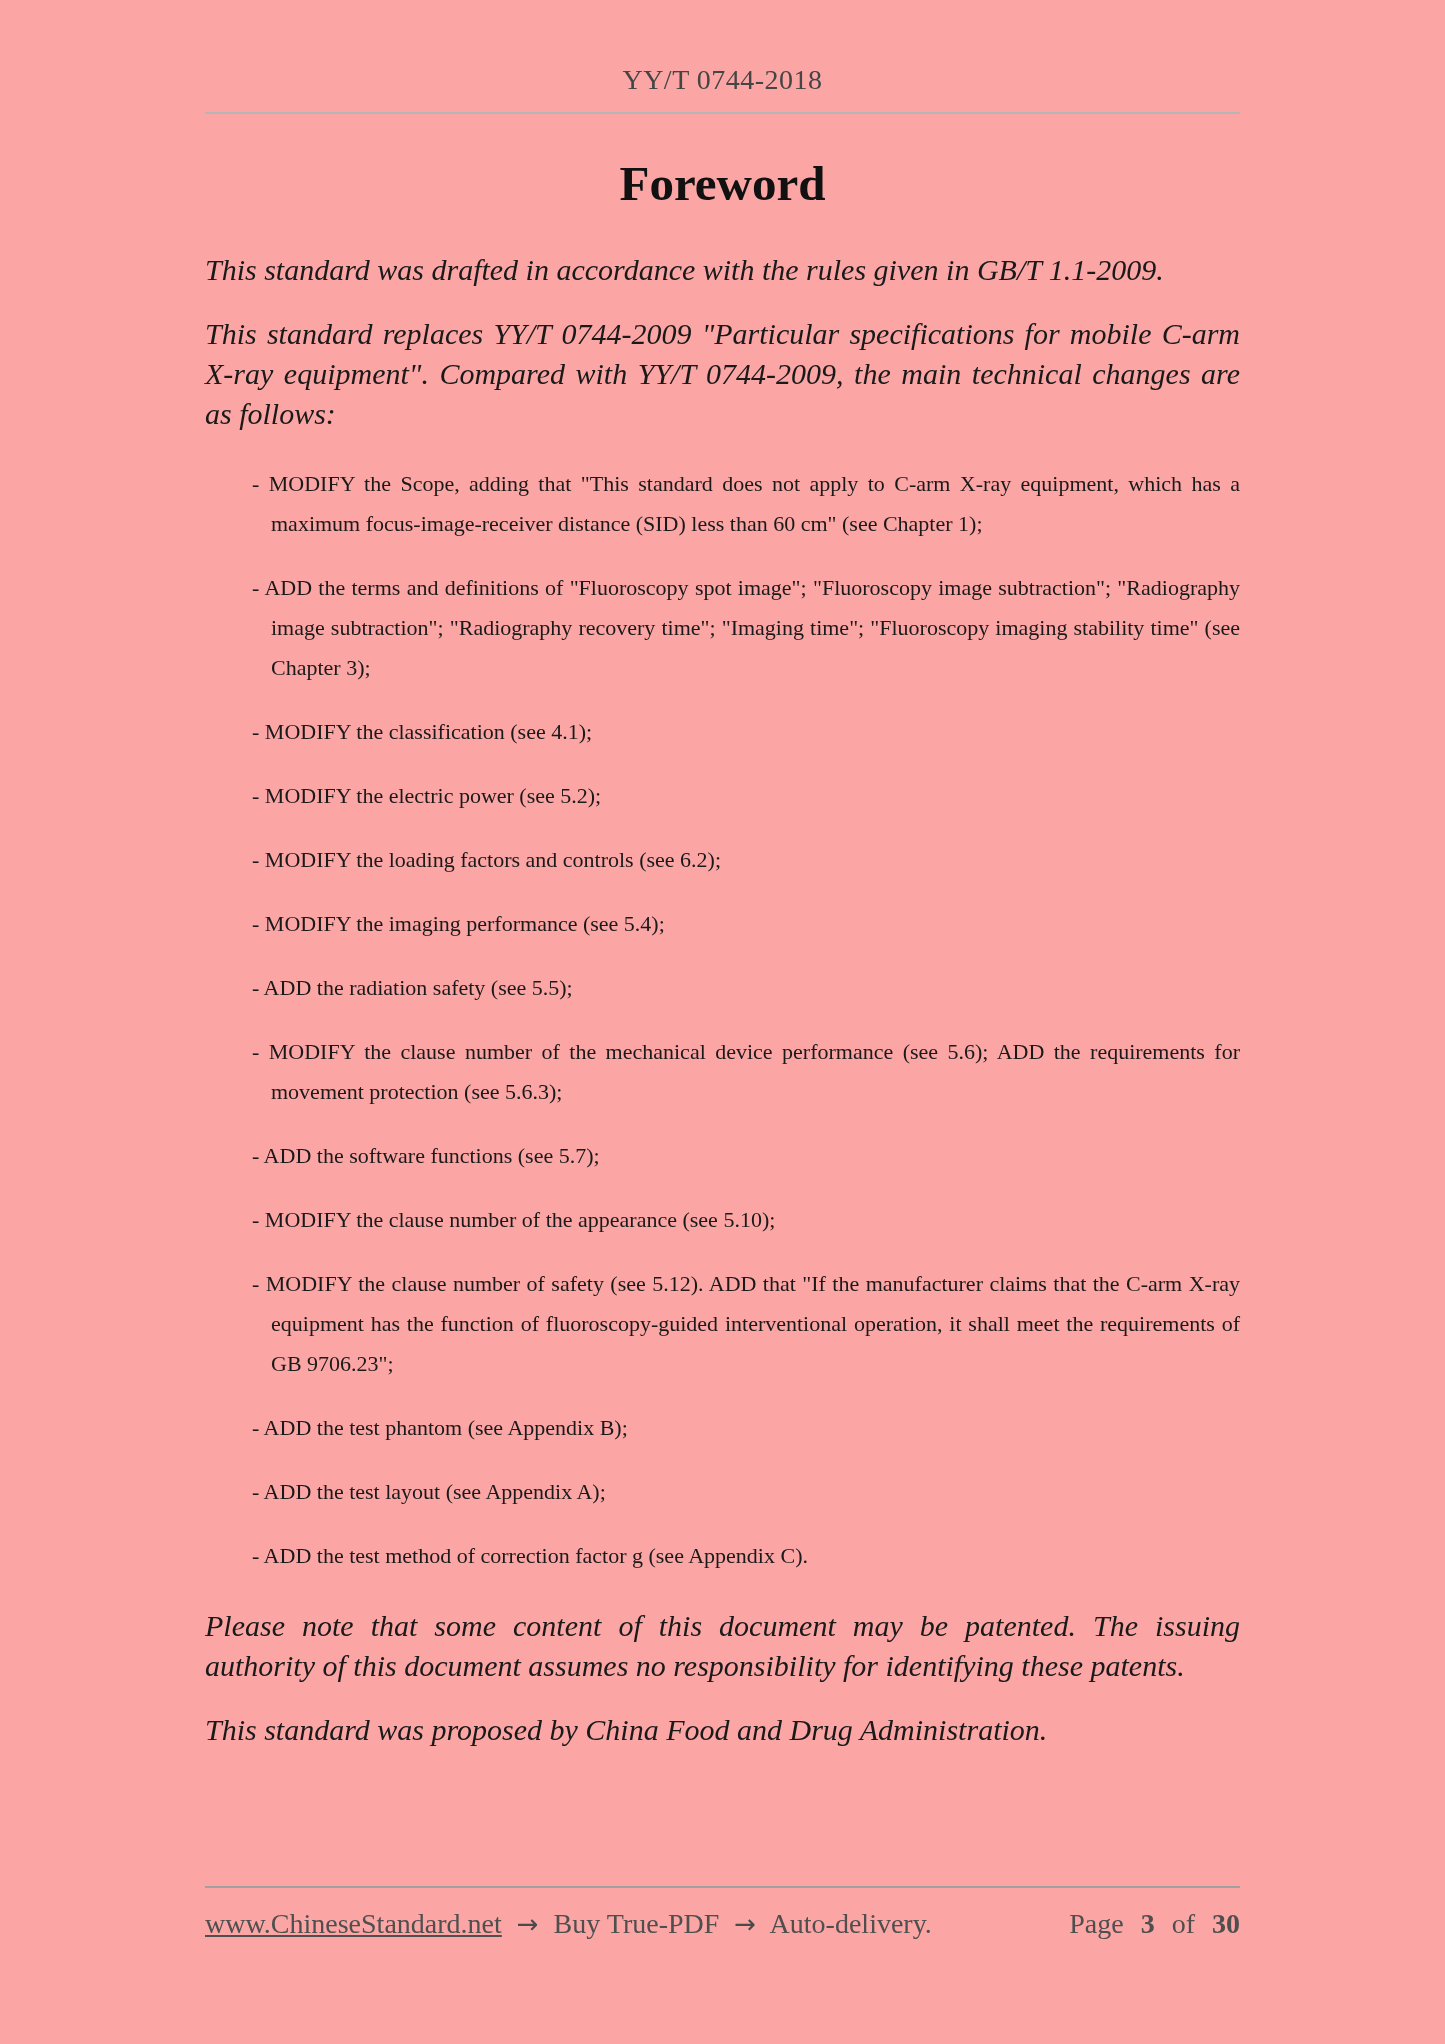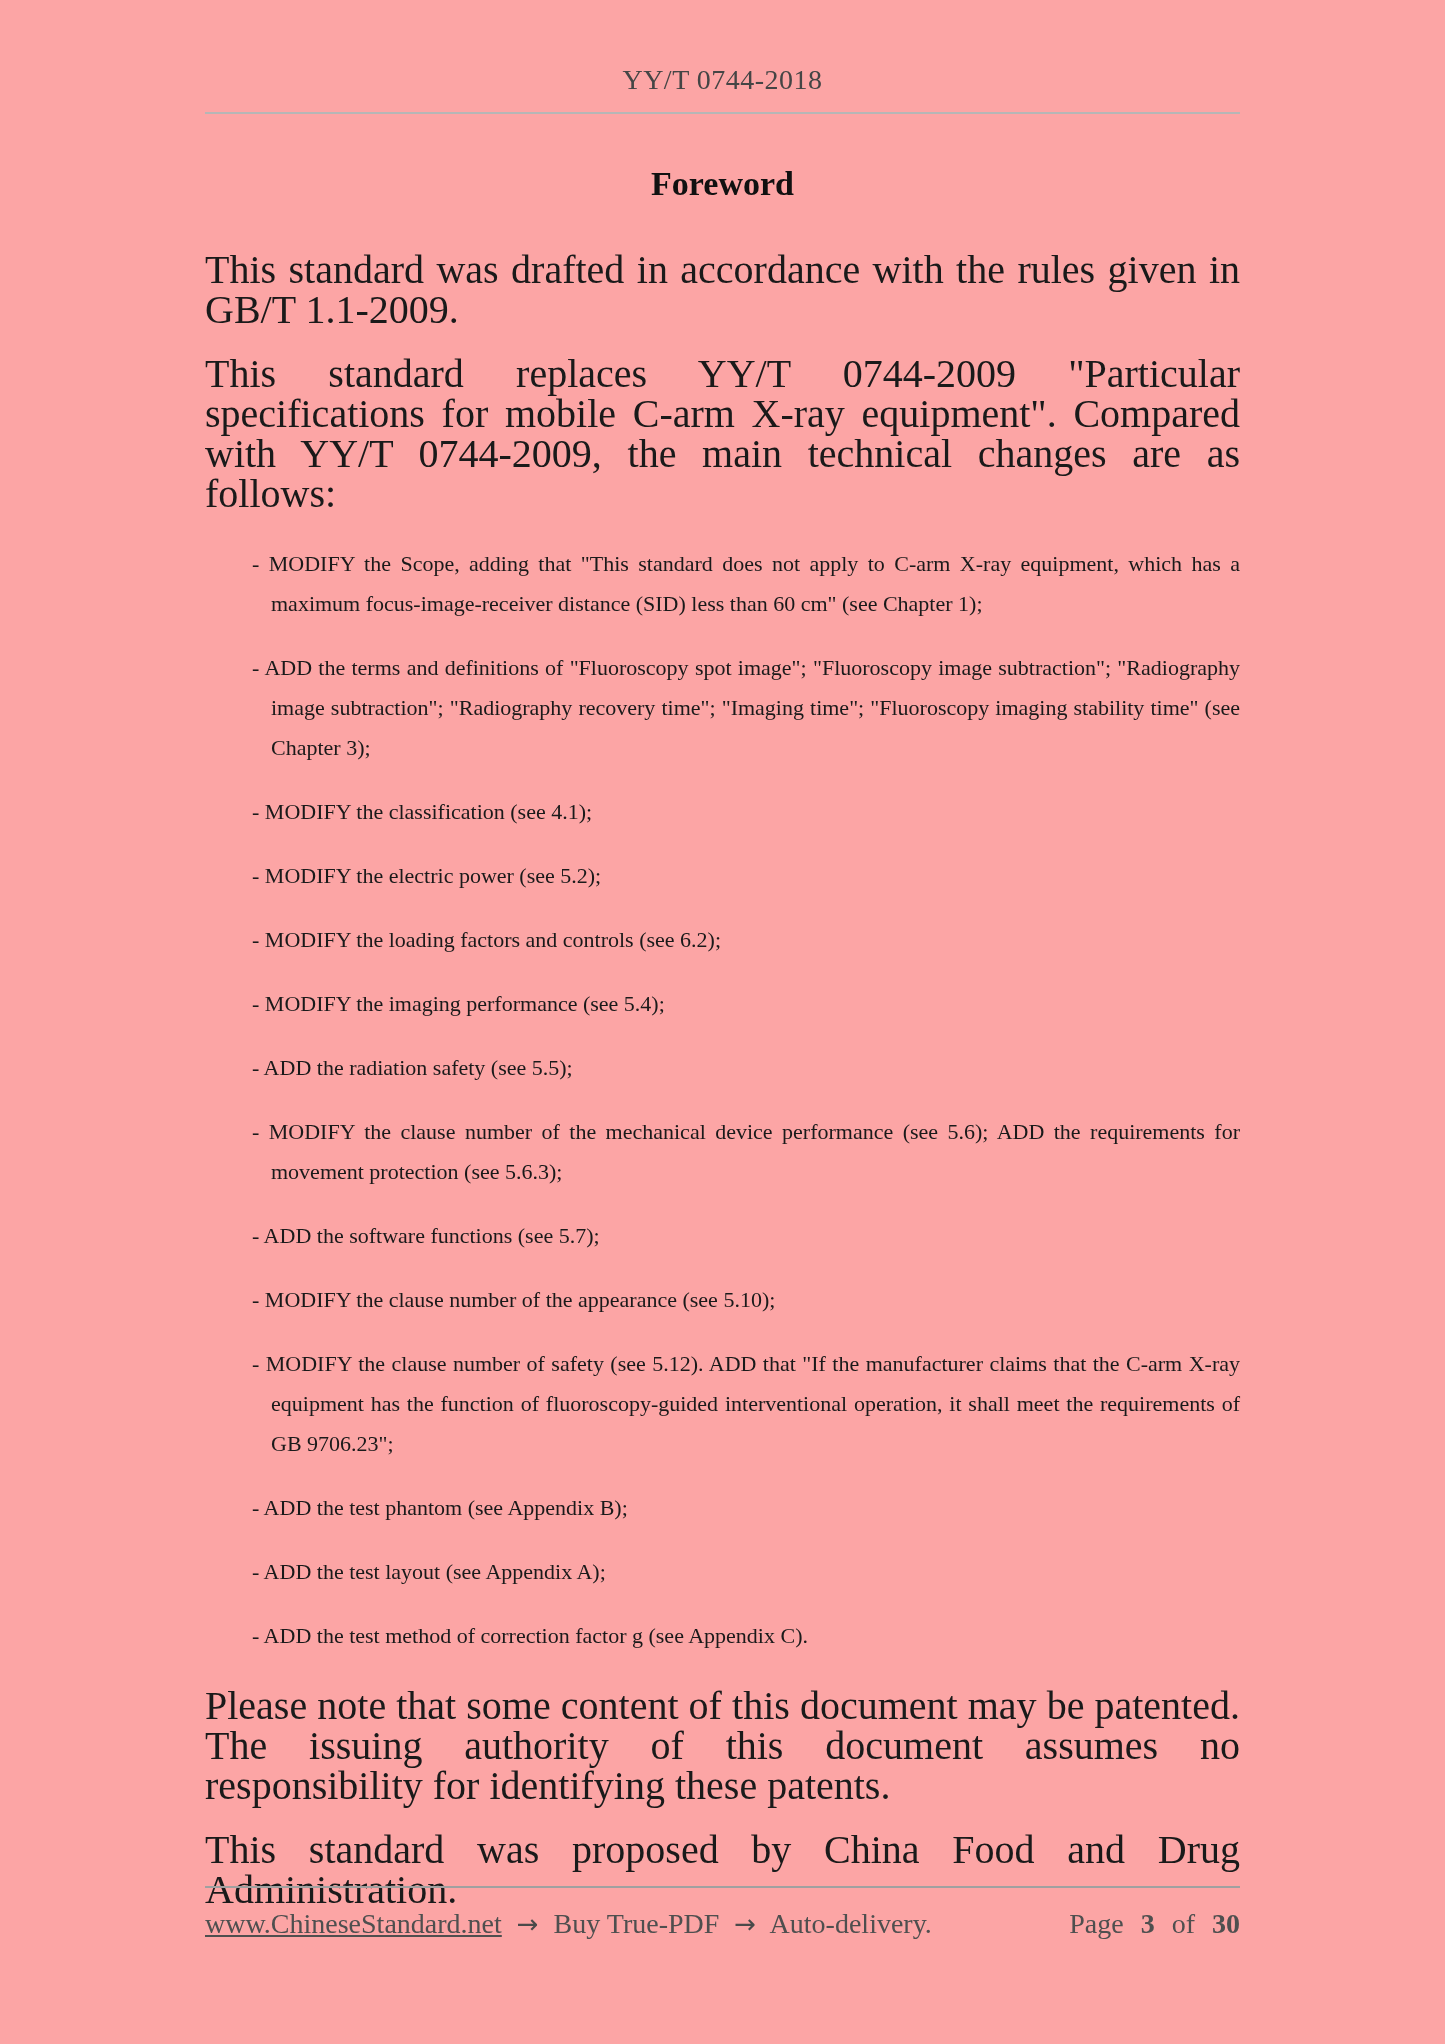--- a/index.html
+++ b/index.html
@@ -33,31 +33,32 @@
   .rule {
     height: 2px;
     background: #b6b6b6;
     width: 100%;
   }
   .header-rule {
     margin-top: 16px;
   }
   .page-title {
     text-align: center;
-    font-size: 34px;
+    font-size: 49px;
     font-weight: 700;
     color: #111111;
     margin: 44px 0 0 0;
     line-height: 52px;
   }
   .para {
-    font-size: 40px;
+    font-size: 30px;
     line-height: 40px;
     text-align: justify;
     margin: 24px 0 0 0;
+    font-style: italic;
   }
   .para.first {
     margin-top: 40px;
   }
   .changes {
     margin: 30px 0;
   }
   .change-item {
     font-size: 22px;
     line-height: 40px;

